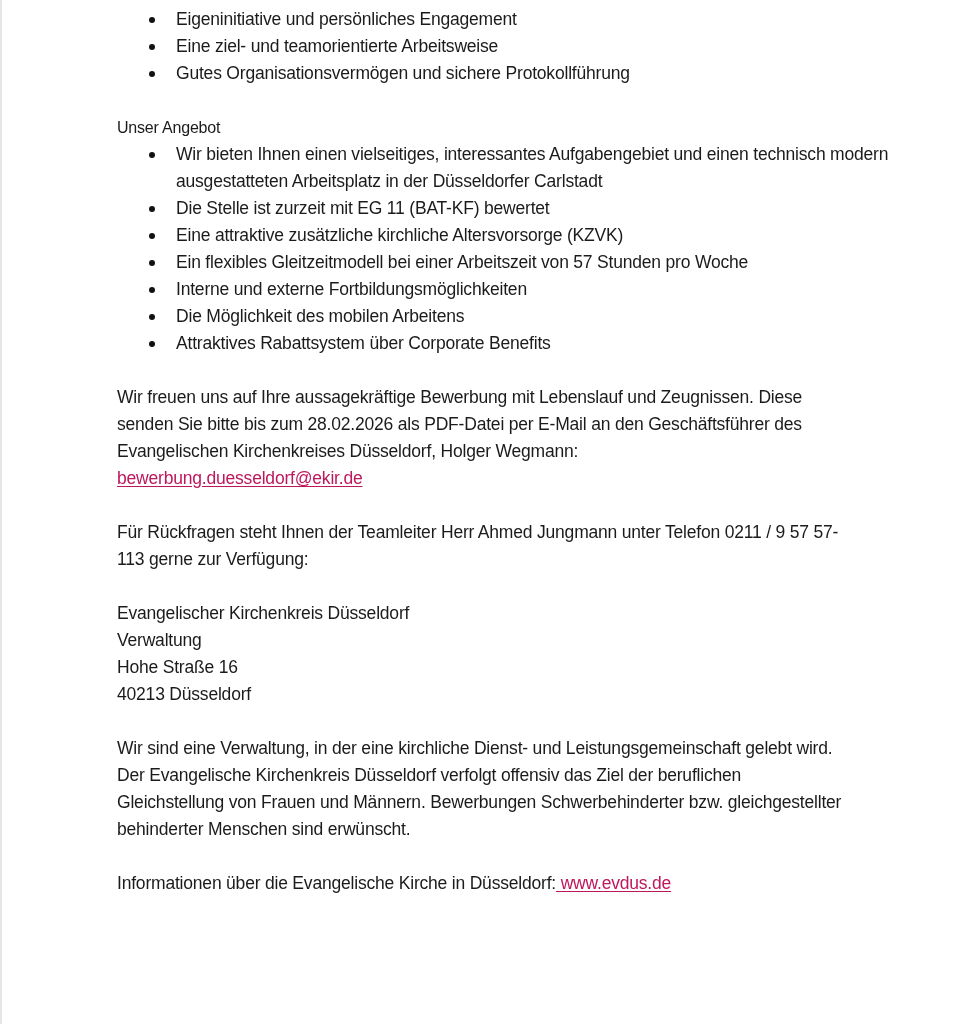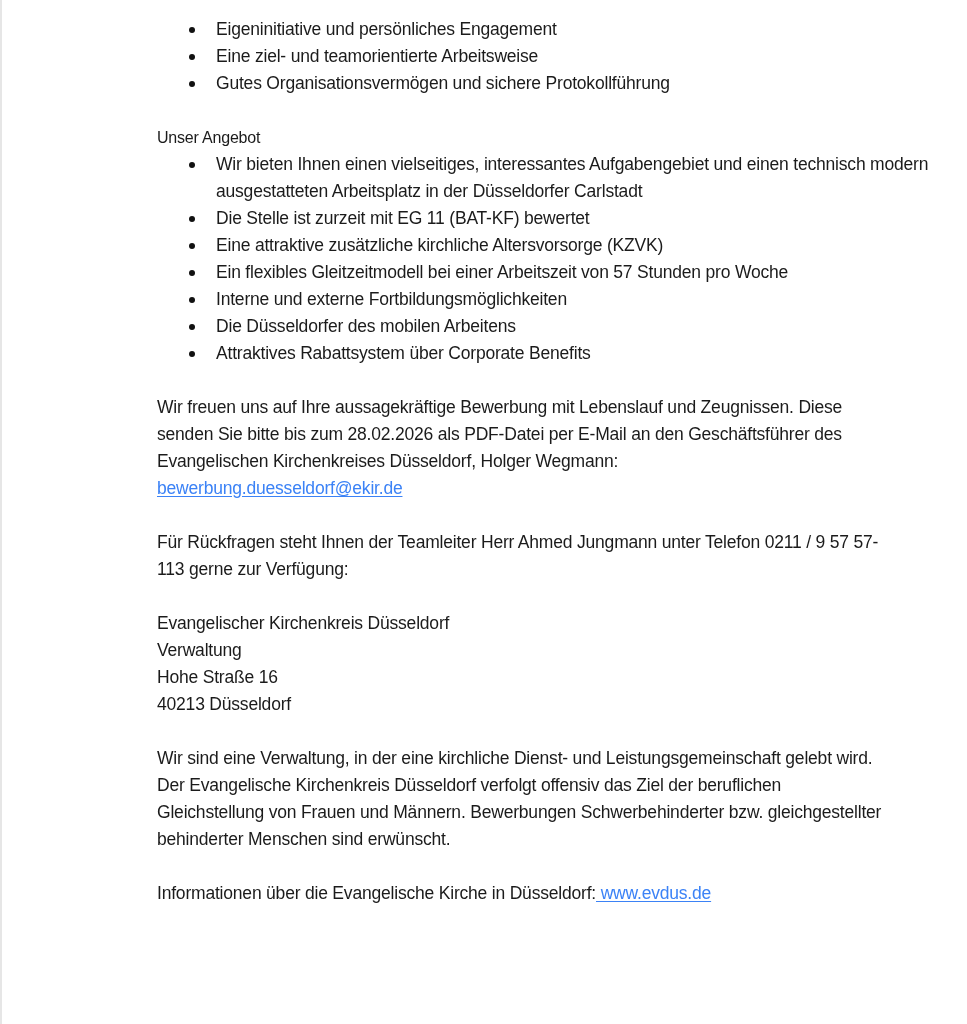--- a/index.html
+++ b/index.html
@@ -20,23 +20,22 @@
     }
     .left-border {
       position: absolute;
       left: 0; top: 0;
       width: 2px; height: 1024px;
       background: #e6e6e6;
     }
     .page {
       position: absolute;
       left: 117px;
-      top: 16px;
+      top: 6px;
       width: 760px;
-      margin-left: 40px;
     }
     ul.bullets {
       margin: 0;
       padding: 0 0 0 59px;
       list-style: none;
     }
     ul.bullets li {
       position: relative;
     }
     ul.bullets li::before {
@@ -52,21 +51,21 @@
     .heading {
       margin: 0;
       font-weight: normal;
       font-size: 16px;
     }
     p {
       margin: 0;
     }
     .gap { height: 27px; }
     a.link {
-      color: #3b82f6;
+      color: #be185d;
       text-decoration: underline;
       text-underline-offset: 2px;
     }
     .narrow { width: 735px; }
   </style>
 </head>
 <body>
 
 <div class="left-border"></div>
 
@@ -80,21 +79,21 @@
 
   <div class="gap"></div>
 
   <h3 class="heading">Unser Angebot</h3>
   <ul class="bullets narrow">
     <li>Wir bieten Ihnen einen vielseitiges, interessantes Aufgabengebiet und einen technisch modern ausgestatteten Arbeitsplatz in der Düsseldorfer Carlstadt</li>
     <li>Die Stelle ist zurzeit mit EG 11 (BAT-KF) bewertet</li>
     <li>Eine attraktive zusätzliche kirchliche Altersvorsorge (KZVK)</li>
     <li>Ein flexibles Gleitzeitmodell bei einer Arbeitszeit von 57 Stunden pro Woche</li>
     <li>Interne und externe Fortbildungsmöglichkeiten</li>
-    <li>Die Düsseldorfer des mobilen Arbeitens</li>
+    <li>Die Möglichkeit des mobilen Arbeitens</li>
     <li>Attraktives Rabattsystem über Corporate Benefits</li>
   </ul>
 
   <div class="gap"></div>
 
   <p class="narrow">
     <span>Wir freuen uns auf Ihre aussagekräftige Bewerbung mit Lebenslauf und Zeugnissen. Diese senden Sie bitte bis zum 28.02.2026 als PDF-Datei per E-Mail an den Geschäftsführer des Evangelischen Kirchenkreises Düsseldorf, Holger Wegmann:</span><br>
     <a class="link" href="#">bewerbung.duesseldorf@ekir.de</a>
   </p>
 

